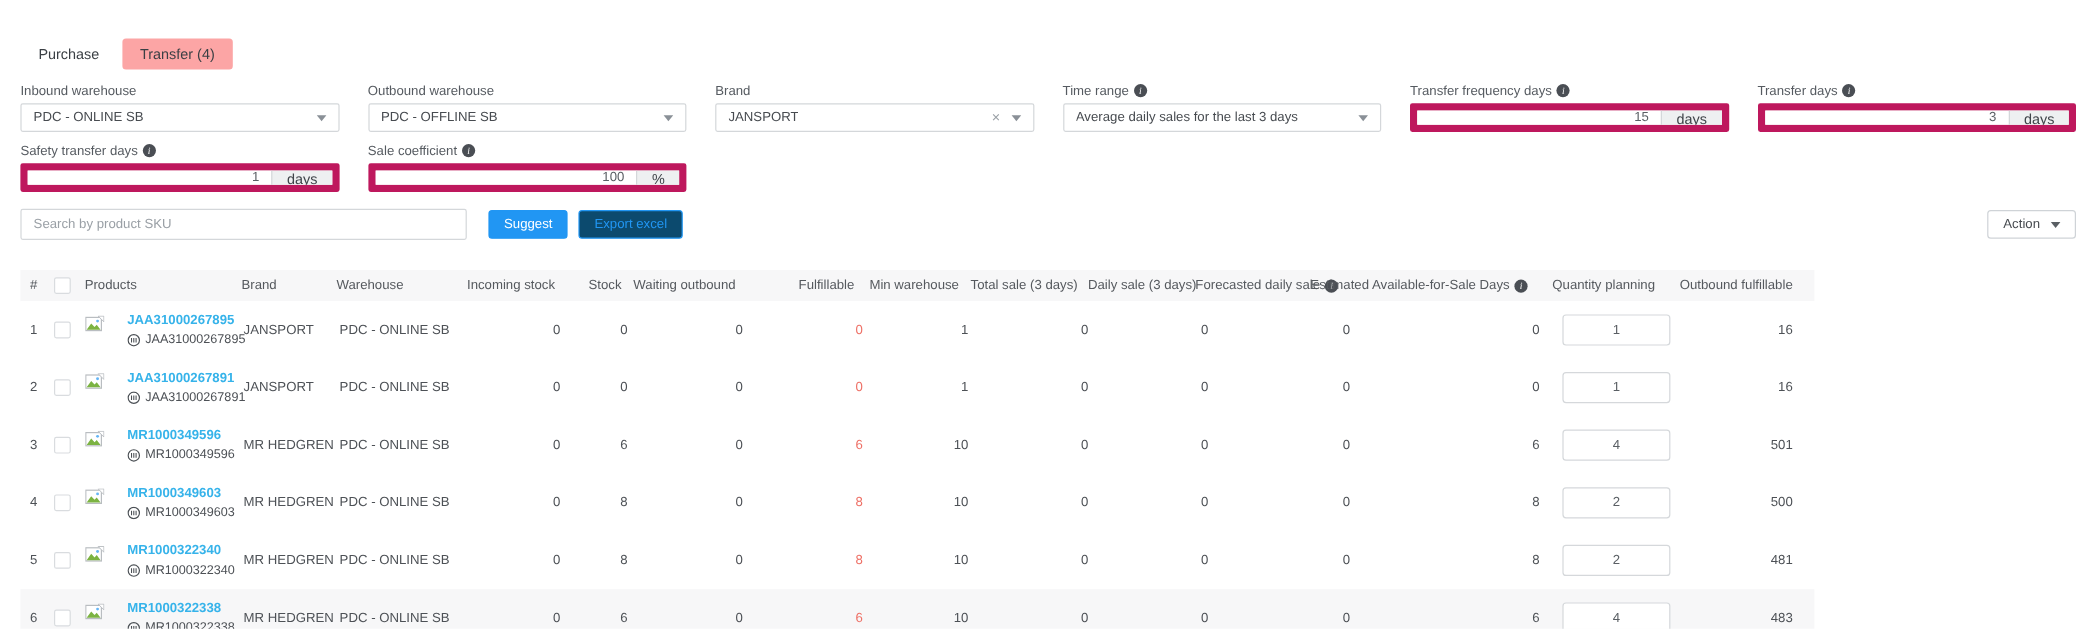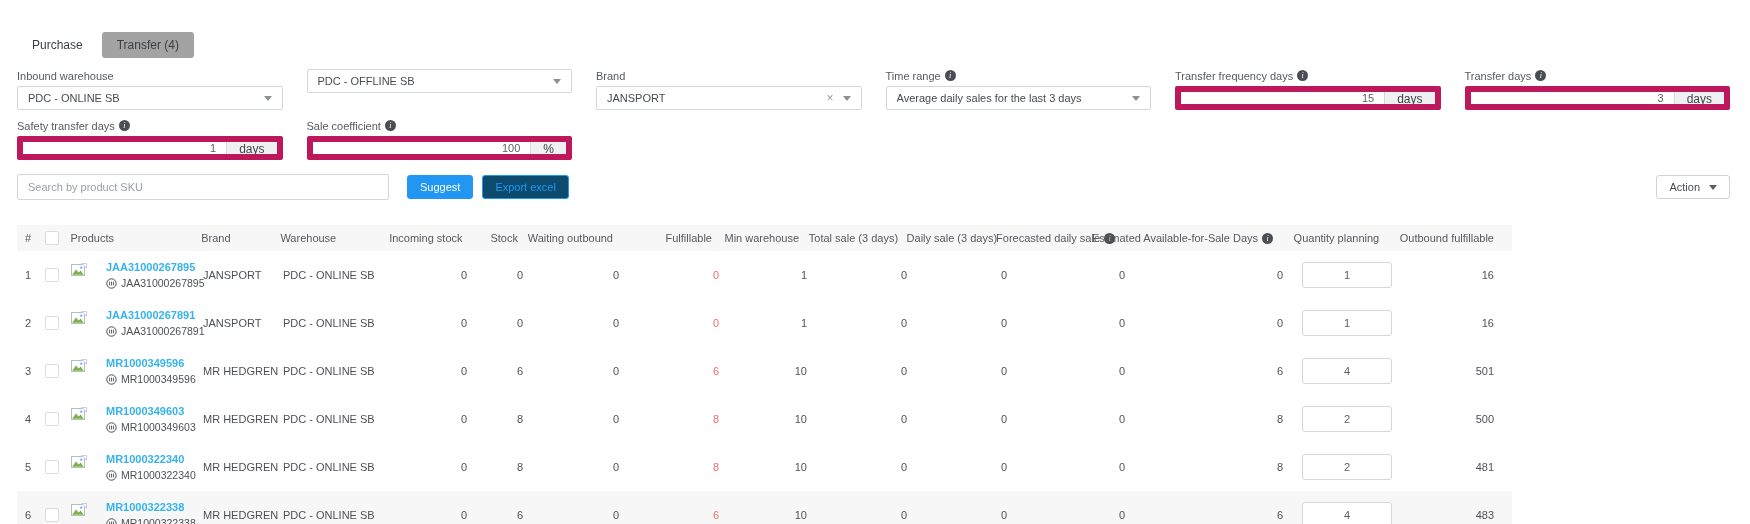--- a/index.html
+++ b/index.html
@@ -3,21 +3,21 @@
 <meta charset="utf-8">
 <style>
   * { margin:0; padding:0; box-sizing:border-box; }
   html,body { width:1750px; height:524px; background:#fff; overflow:hidden;
     font-family:"Liberation Sans", sans-serif; color:#474b50; }
   .page { width:1750px; height:524px; padding:14px 20px 0 17px;margin-top:19px; }
 
   
   .tabs { display:flex; align-items:center; gap:4px; height:24px; }
   .tab { font-size:12px; color:#3a3f44; padding:6px 15px; border-radius:3px; cursor:pointer; white-space:nowrap; }
-  .tab.active { background:#a3a3a3; }
+  .tab.active { background:#fca5a5; }
 
   
   .filters { display:grid; grid-template-columns:repeat(6,1fr); column-gap:24px; row-gap:9px; margin-top:12px; }
   .f-label { font-size:11px; color:#565b61; margin-bottom:4px; display:flex; align-items:center; gap:4px; height:13px;}
   .info-icon { width:11px; height:11px; border-radius:50%; background:#4a4e54; color:#fff;
     font-size:8px; line-height:11px; text-align:center; display:inline-block; flex:0 0 auto; }
   .info-icon::after { content:"i"; font-style:italic; font-family:"Liberation Serif",serif; }
   .control { height:24px; border:1px solid #d4d7da; border-radius:2px; display:flex; align-items:center;
     padding:0 10px; font-size:11px; color:#474b50; background:#fff; }
   .control .val { white-space:nowrap; overflow:hidden; }
@@ -93,20 +93,23 @@
       <div class="f-label">
           <span>Inbound warehouse</span>
         </div>
       <div class="control">
         <span class="val">PDC - ONLINE SB</span>
         <span class="caret"></span>
       </div>
     </div>
 
     <div>
+      <div class="f-label">
+          <span>Outbound warehouse</span>
+        </div>
       <div class="control">
         <span class="val">PDC - OFFLINE SB</span>
         <span class="caret"></span>
       </div>
     </div>
 
     <div>
       <div class="f-label">
           <span>Brand</span>
         </div>

